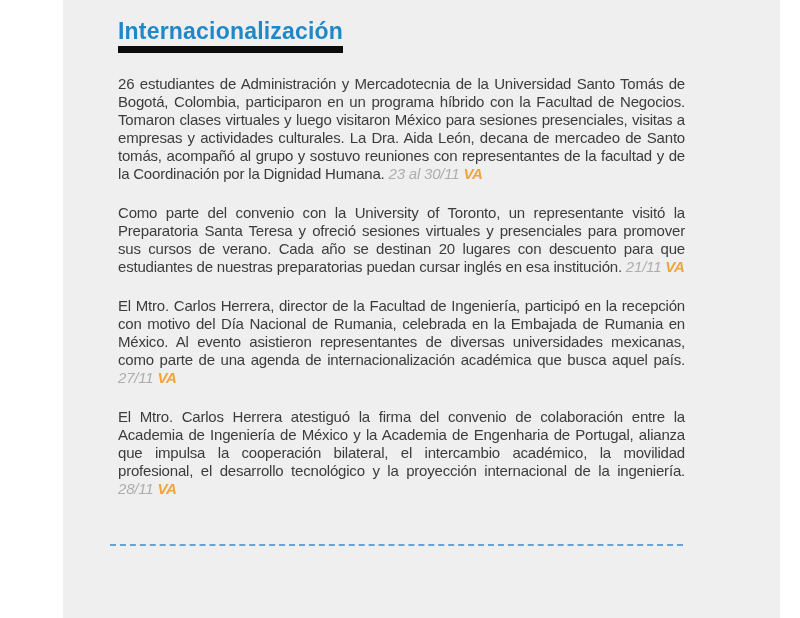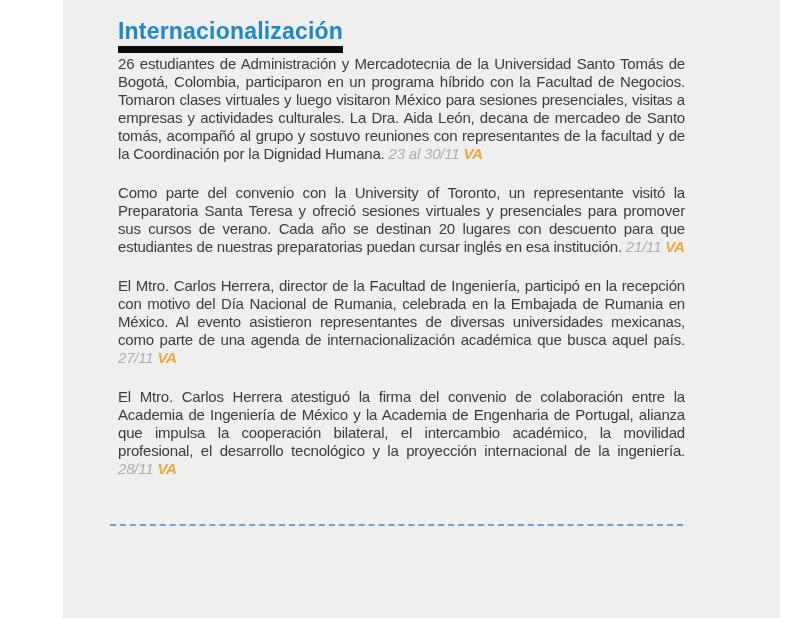--- a/index.html
+++ b/index.html
@@ -27,21 +27,21 @@
     font-weight: bold;
     letter-spacing: 0.2px;
     color: var(--title-color, #1f88c9);
   }
   .title-underline {
     height: 7px;
     margin-top: 2px;
     width: 100%;
     background: var(--underline-color, #0c0c0c);
   }
-  .articles { margin-top: 2px; }
+  .articles { margin-top: 22px; }
   .article {
     font-size: 15px;
     line-height: 18px;
     letter-spacing: -0.2px;
     color: var(--body-color, #3c3c3c);
     text-align: justify;
     hyphens: auto;
     -webkit-hyphens: auto;
     margin-bottom: 21px;
   }

